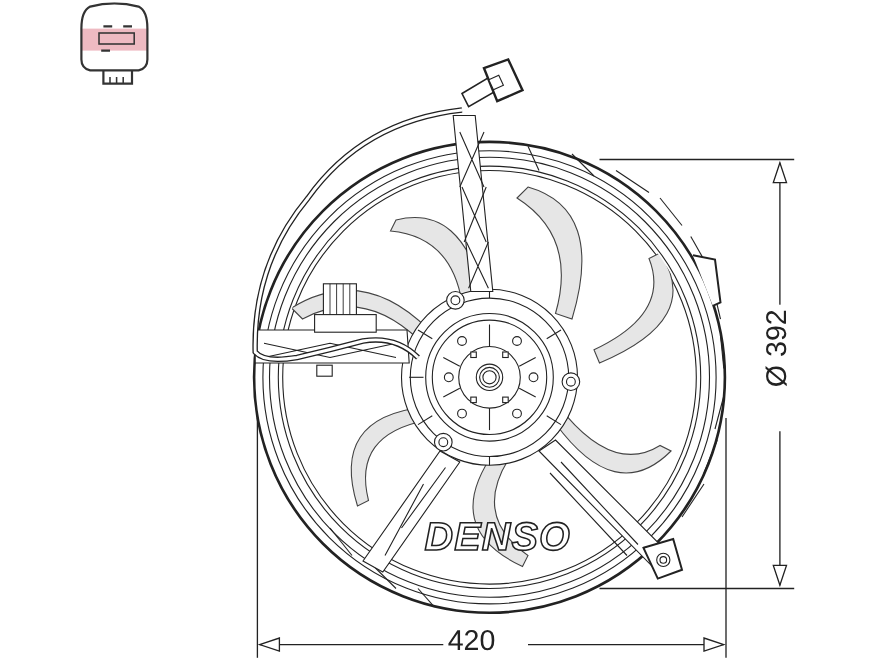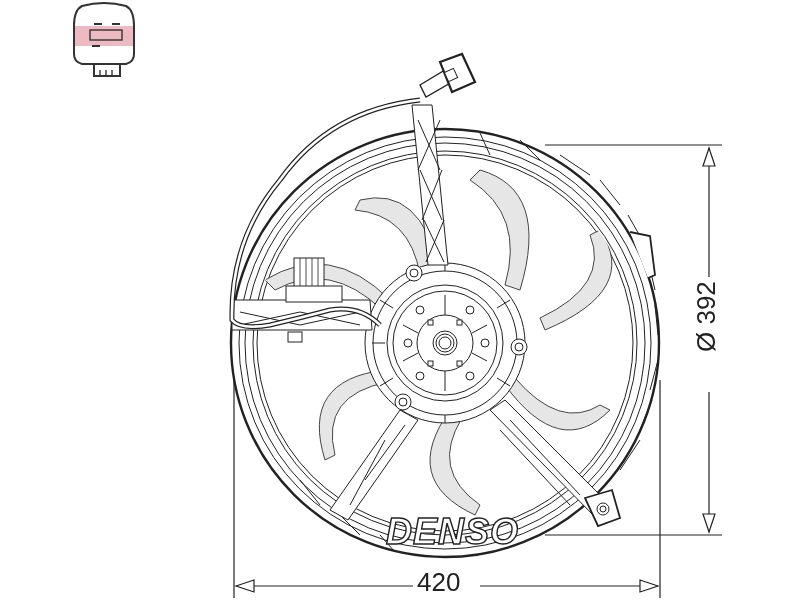--- a/index.html
+++ b/index.html
@@ -1,22 +1,22 @@
 <!DOCTYPE html>
 <html><head>
   <meta charset="utf-8">
   <style>
     html, body { margin: 0; padding: 0; background: #ffffff; }
     body { width: 796px; height: 600px; position: relative; overflow: hidden; font-family: "Liberation Sans", sans-serif; }
     .canvas { position: absolute; left: 0; top: 0; width: 796px; height: 600px; }
     .logo-badge { position: absolute; left: 72px; top: 2px; width: 64px; height: 78px; }
     .dim-label { position: absolute; font-family: "Liberation Sans", sans-serif; color: #222; font-size: 26px; background: #fff; line-height: 1; }
-    .dim-width { left: 413px; top: 569px; padding: 0 4px; }
+    .dim-width { left: 403px; top: 569px; padding: 0 4px; }
     .dim-diameter { left: 693px; top: 356px; transform-origin: left top; transform: rotate(-90deg); padding: 0 4px; white-space: nowrap; }
-    .brand { position: absolute; left: 386px; top: 470px; font-family: "Liberation Sans", sans-serif; font-style: italic; font-weight: bold; font-size: 36px; letter-spacing: 1px; color: #fff; -webkit-text-stroke: 1.4px #222; line-height: 1; margin-top: 44px; }
+    .brand { position: absolute; left: 386px; top: 470px; font-family: "Liberation Sans", sans-serif; font-style: italic; font-weight: bold; font-size: 36px; letter-spacing: 1px; color: #fff; -webkit-text-stroke: 1.4px #222; line-height: 1; }
   </style>
 </head>
 <body>
 
 <div class="canvas">
   <svg width="796" height="600" viewBox="0 0 796 600" xmlns="http://www.w3.org/2000/svg">
     <defs>
       <clipPath id="innerClip">
           <circle cx="445" cy="343" r="190"></circle>
         </clipPath>

